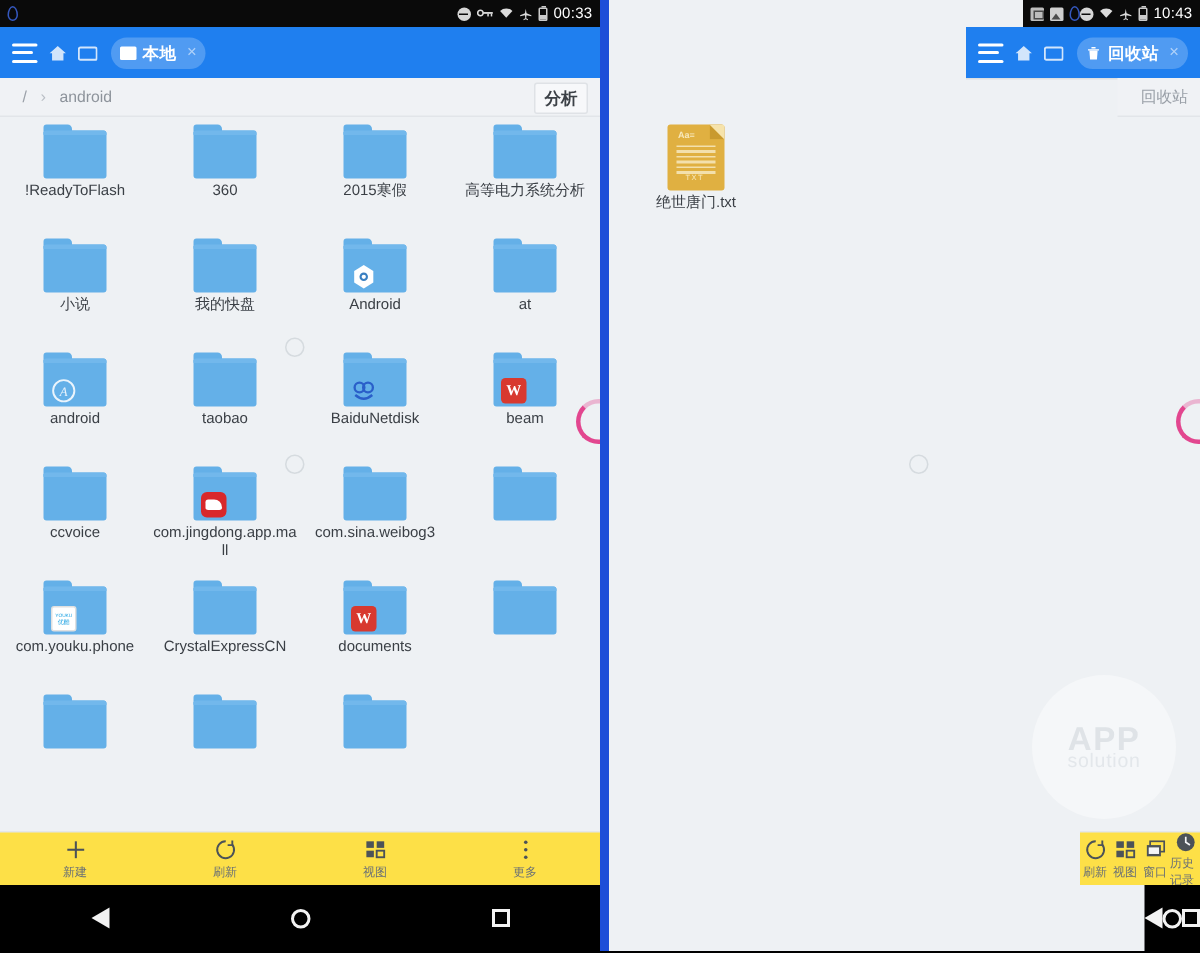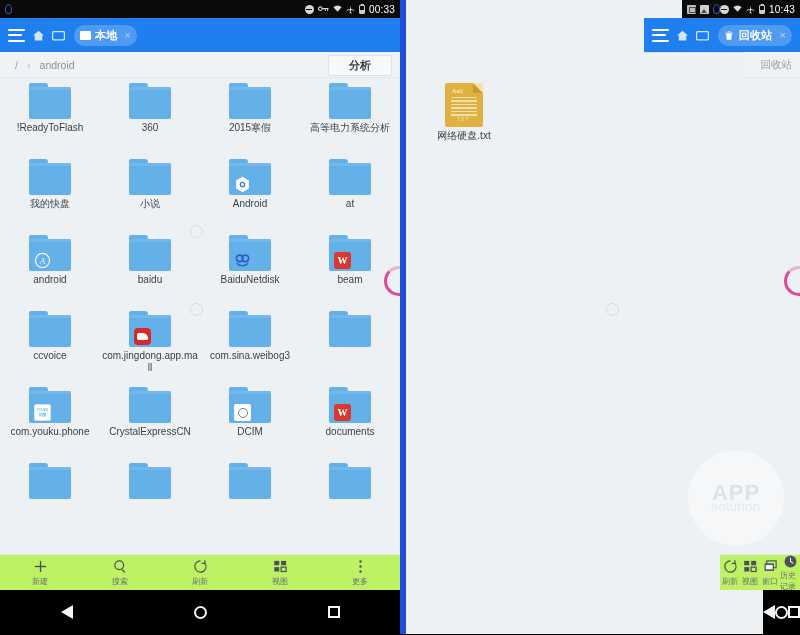--- a/index.html
+++ b/index.html
@@ -62,21 +62,21 @@
   .crumbbar {
     height: 26px; background: #f0f2f5; display: flex; align-items: center;
     padding: 0 8px; flex: 0 0 26px; border-bottom: 1px solid #e2e5e9; position: relative;
   }
   .crumb { color: #9aa0a8; font-size: 10.5px; padding: 0 7px; }
   .crumb.sep { color: #b9bec5; padding: 0 2px; font-size: 11px; }
   .crumb.cur { color: #8d939b; }
   .analyze-btn {
     position: absolute; right: 8px; top: 3px;
     font-size: 11px; color: #3c4147; font-weight: bold;
-    padding: 2px 20px; background: #f7f8fa; border: 1px solid #dfe2e6; border-radius: 2px;
+    padding: 2px 6px; background: #f7f8fa; border: 1px solid #dfe2e6; border-radius: 2px;
   }
   .rc-title { color: #9aa0a8; font-size: 10.5px; padding-left: 8px; }
 
   
   .content { flex: 1 1 auto; position: relative; background: #eef1f4; overflow: hidden; }
   .grid { display: grid; grid-template-columns: repeat(4, 1fr); }
   .cell { height: 76px; display: flex; flex-direction: column; align-items: center; padding-top: 5px; position: relative; }
   .cell .label { font-size: 10px; color: #3a3f45; text-align: center; line-height: 12px; width: 96px; word-break: break-word; margin-top: 3px; }
 
   
@@ -135,21 +135,21 @@
   
   .watermark {
     position: absolute; right: 16px; top: 372px; width: 96px; height: 96px; border-radius: 50%;
     background: rgba(255,255,255,.42); display:flex;flex-direction:column;align-items:center;justify-content:center;
   }
   .watermark .w1 { font-size: 22px; color: #dfe3e7; font-weight: bold; letter-spacing: 1px; line-height: 20px; }
   .watermark .w2 { font-size: 13px; color: #e3e7eb; letter-spacing: .5px; margin-top: -4px; }
 
   
   .toolbar {
-    flex: 0 0 36px; height: 36px; background: #bef264; display: flex; align-items: center;
+    flex: 0 0 36px; height: 36px; background: #fde047; display: flex; align-items: center;
     border-top: 1px solid #e3e6ea;
   }
   .tbtn { flex: 1 1 0; display: flex; flex-direction: column; align-items: center; justify-content: center; gap: 1px; }
   .tbtn .ti { width: 16px; height: 16px; display: flex; align-items: center; justify-content: center; }
   .tbtn .ti svg { width: 15px; height: 15px; fill: #4c5258; }
   .tbtn .tl { font-size: 8px; color: #6a7076; }
 
   
   .navbar { flex: 0 0 44px; height: 44px; background: #000; display: flex; align-items: center; justify-content: space-around; }
   .nav-back { width: 0; height: 0; border-top: 7px solid transparent; border-bottom: 7px solid transparent; border-right: 12px solid #f2f2f2; }
@@ -252,28 +252,28 @@
               <span class="tab"></span>
               <span class="body"></span>
             </div>
             <div class="label">高等电力系统分析</div>
           </div>
           <div class="cell">
             <div class="folder">
               <span class="tab"></span>
               <span class="body"></span>
             </div>
+            <div class="label">小说</div>
+          </div>
+          <div class="cell">
+            <div class="folder">
+              <span class="tab"></span>
+              <span class="body"></span>
+            </div>
             <div class="label">我的快盘</div>
-          </div>
-          <div class="cell">
-            <div class="folder">
-              <span class="tab"></span>
-              <span class="body"></span>
-            </div>
-            <div class="label">小说</div>
           </div>
           <div class="cell">
             <div class="folder">
               <span class="tab"></span>
               <span class="body"></span>
               <span class="badge android">
                 <svg viewBox="0 0 24 24">
                   <path d="M12 1 L21 6.5 V17.5 L12 23 L3 17.5 V6.5 Z" fill="#fff"></path>
                   <circle cx="12" cy="12" r="4" fill="#3a7fc1"></circle>
                   <circle cx="12" cy="12" r="2" fill="#fff"></circle>
@@ -300,21 +300,21 @@
                 </svg>
               </span>
             </div>
             <div class="label">android</div>
           </div>
           <div class="cell">
             <div class="folder">
               <span class="tab"></span>
               <span class="body"></span>
             </div>
-            <div class="label">baidu</div>
+            <div class="label">taobao</div>
           </div>
           <div class="cell">
             <div class="folder">
               <span class="tab"></span>
               <span class="body"></span>
               <span class="badge netdisk">
                 <svg viewBox="0 0 24 24">
                   <circle cx="8" cy="9" r="4.6" fill="none" stroke="#2a5fc9" stroke-width="2.2"></circle>
                   <circle cx="16" cy="9" r="4.6" fill="none" stroke="#2a5fc9" stroke-width="2.2"></circle>
                   <path d="M4 16 q8 7 16 0" fill="none" stroke="#2a5fc9" stroke-width="2.2"></path>
@@ -371,28 +371,20 @@
             <div class="folder">
               <span class="tab"></span>
               <span class="body"></span>
             </div>
             <div class="label">CrystalExpressCN</div>
           </div>
           <div class="cell">
             <div class="folder">
               <span class="tab"></span>
               <span class="body"></span>
-              <span class="badge dcim"></span>
-            </div>
-            <div class="label">DCIM</div>
-          </div>
-          <div class="cell">
-            <div class="folder">
-              <span class="tab"></span>
-              <span class="body"></span>
               <span class="badge wps"></span>
             </div>
             <div class="label">documents</div>
           </div>
           <div class="cell">
             <div class="folder">
               <span class="tab"></span>
               <span class="body"></span>
             </div>
             <div class="label"></div>
@@ -426,29 +418,20 @@
 
     <div class="toolbar" id="left-toolbar">
         <div class="tbtn">
           <span class="ti">
             <svg viewBox="0 0 24 24">
               <rect x="11" y="3" width="2.2" height="18"></rect>
               <rect x="3" y="10.9" width="18" height="2.2"></rect>
             </svg>
           </span>
           <span class="tl">新建</span>
-        </div>
-        <div class="tbtn">
-          <span class="ti">
-            <svg viewBox="0 0 24 24">
-              <circle cx="10" cy="10" r="7" fill="none" stroke="#4c5258" stroke-width="2"></circle>
-              <rect x="15" y="16" width="7" height="2.1" transform="rotate(45 15 16)"></rect>
-            </svg>
-          </span>
-          <span class="tl">搜索</span>
         </div>
         <div class="tbtn">
           <span class="ti">
             <svg viewBox="0 0 24 24">
               <path d="M12 3 a9 9 0 1 0 7 3.5" fill="none" stroke="#4c5258" stroke-width="2"></path>
               <path d="M19 2 v5 h-5" fill="none" stroke="#4c5258" stroke-width="2"></path>
             </svg>
           </span>
           <span class="tl">刷新</span>
         </div>
@@ -551,21 +534,21 @@
               <span class="lines">
                 <i></i>
                 <i></i>
                 <i></i>
                 <i></i>
                 <i></i>
                 <i></i>
               </span>
               <span class="ttt">TXT</span>
             </div>
-            <div class="label">网络硬盘.txt</div>
+            <div class="label">绝世唐门.txt</div>
           </div>
         </div>
       <div class="ghost-spin" style="left:190px;top:225px;"></div>
       <div class="spinner r"></div>
       <div class="watermark">
         <span class="w1">APP</span>
         <span class="w2">solution</span>
       </div>
     </div>
 

